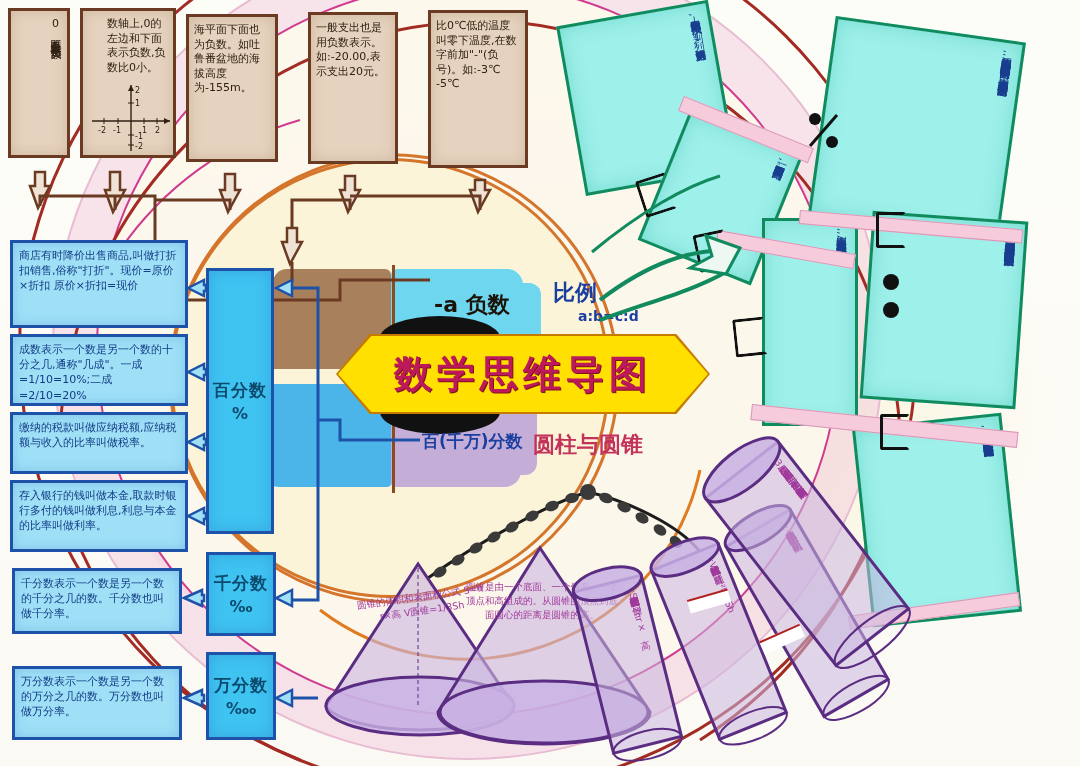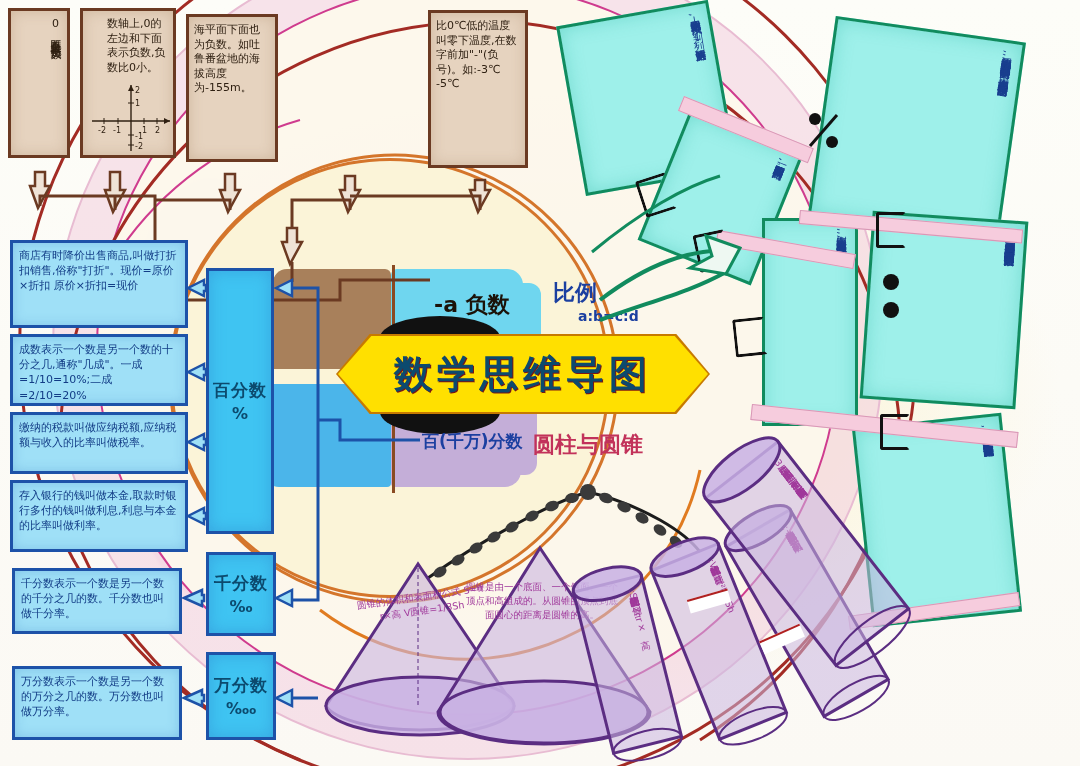--- a/index.html
+++ b/index.html
@@ -86,21 +86,21 @@
     clip-path:polygon(0% 50%,9% 0%,91% 0%,100% 50%,91% 100%,9% 100%);
     border:0;
     display:flex;align-items:center;justify-content:center;
   }
   .banner-outline{
     position:absolute;left:336px;top:334px;width:374px;height:80px;
     background:#c77a00;
     clip-path:polygon(0% 50%,9% 0%,91% 0%,100% 50%,91% 100%,9% 100%);
   }
   .banner-title{
-    color:#0c4a6e;font-size:38px;font-weight:bold;letter-spacing:5px;
+    color:#be185d;font-size:38px;font-weight:bold;letter-spacing:5px;
     text-shadow:1px 1px 0 #7d1511;
     font-family:"DejaVu Sans","Liberation Sans",sans-serif;
     text-align:right;
   }
 
   
   .topbox{
     position:absolute;box-sizing:border-box;
     background:#e6d3bf;
     border:3px solid #6b3a22;
@@ -245,20 +245,21 @@
       <text x="67" y="52" font-size="8" fill="#2f2012">2</text>
       <text x="47" y="12" font-size="8" fill="#2f2012">2</text>
       <text x="47" y="25" font-size="8" fill="#2f2012">1</text>
       <text x="47" y="58" font-size="8" fill="#2f2012">-1</text>
       <text x="47" y="68" font-size="8" fill="#2f2012">-2</text>
     </svg>
   </div>
 
   <div class="topbox" style="left:186px;top:14px;width:92px;height:148px;">海平面下面也为负数。如吐鲁番盆地的海拔高度为-155m。</div>
 
+  <div class="topbox" style="left:308px;top:12px;width:90px;height:152px;">一般支出也是用负数表示。如:-20.00,表示支出20元。</div>
 
   <div class="topbox" style="left:428px;top:10px;width:100px;height:158px;">比0℃低的温度叫零下温度,在数字前加"-"(负号)。如:-3℃ -5℃</div>
 
   <svg style="position:absolute;left:0;top:0;width:1080px;height:766px;pointer-events:none;">
     <g fill="#efe3d6" stroke="#6b3a22" stroke-width="2.5">
       <polygon points="38,208 30,186 35,186 35,172 45,172 45,186 50,186"></polygon>
       <polygon points="113,212 105,190 110,190 110,172 120,172 120,190 125,190"></polygon>
       <polygon points="228,212 220,190 225,190 225,174 235,174 235,190 240,190"></polygon>
       <polygon points="348,212 340,190 345,190 345,176 355,176 355,190 360,190"></polygon>
       <polygon points="478,212 470,190 475,190 475,180 485,180 485,190 490,190"></polygon>

